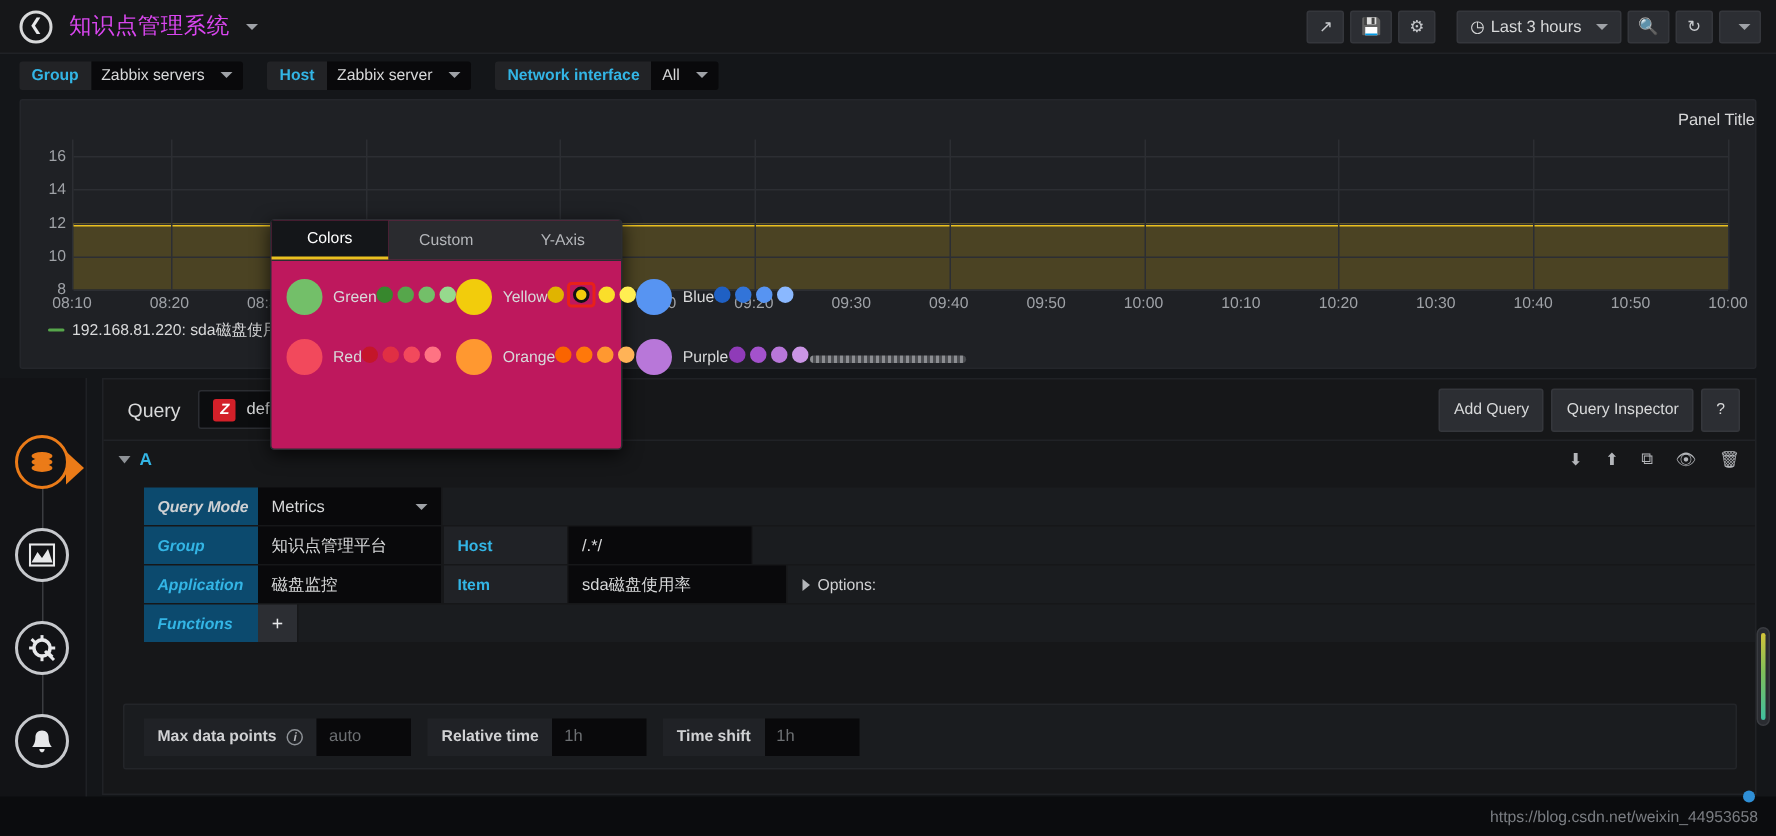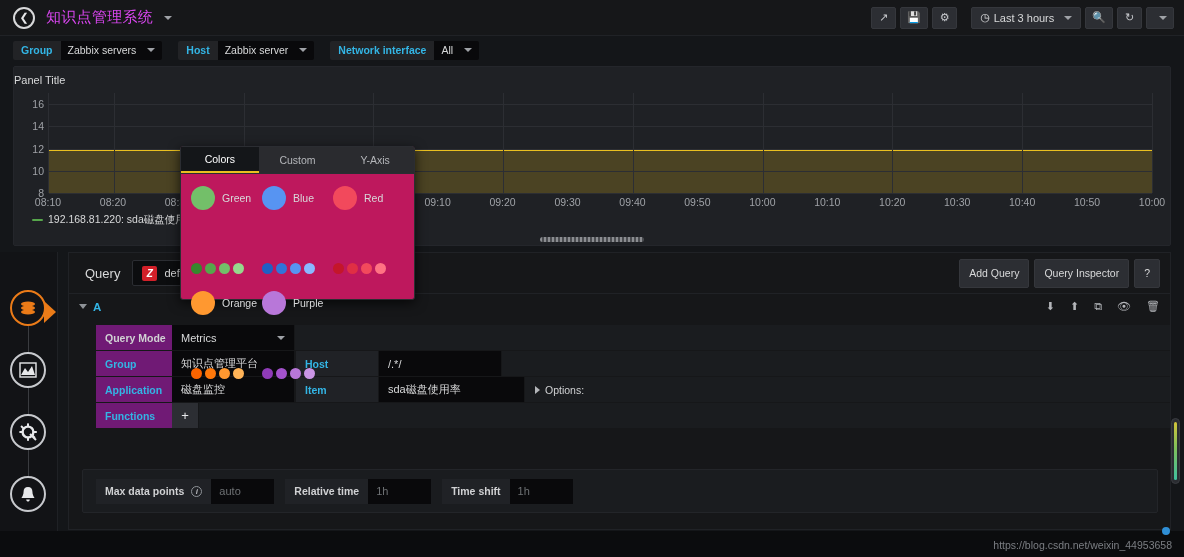--- a/index.html
+++ b/index.html
@@ -72,21 +72,21 @@
     border-radius: 0 2px 2px 0; cursor: pointer;
   }
 
   
   .panel {
     position: absolute; top: 66px; left: 13px;
     width: 1158px; height: 180px;
     background: #1f2125; border: 1px solid #24262b; border-radius: 2px;
   }
   .panel-title {
-    text-align: left; font-size: 11px; color: #d8d9da; padding-top: 7px; font-weight: 500;
+    text-align: right; font-size: 11px; color: #d8d9da; padding-top: 7px; font-weight: 500;
   }
   .plot { position: absolute; top: 26px; left: 0; width: 1158px; height: 120px; }
   .ylabels { position: absolute; left: 0; top: 0; width: 34px; height: 100px; }
   .ylab {
     position: absolute; right: 4px; font-size: 10.5px; color: #9fa2a7; transform: translateY(-50%);
   }
   .grid {
     position: absolute; left: 34px; top: 0; right: 20px; height: 100px;
     border-left: 1px solid #2c2e33;
   }
@@ -130,21 +130,21 @@
   .cp-tabs { display: flex; height: 27px; border-bottom: 1px solid #2b2d32; }
   .cp-tab {
     flex: 1; display: flex; align-items: center; justify-content: center;
     font-size: 10.5px; color: #b4b6ba; cursor: pointer; background: #2a2b2f;
   }
   .cp-tab.active {
     background: #141619; color: #ffffff;
     border-bottom: 2px solid #eac020;
   }
   .cp-body { padding: 10px 10px 6px 10px; display: grid; grid-template-columns: repeat(3,1fr); row-gap: 12px; }
-  .cp-group { display: flex; flex-direction: column; gap: 44px; }
+  .cp-group { display: flex; flex-direction: row; }
   .cp-head { display: flex; align-items: center; gap: 7px; height: 28px; }
   .cp-big { width: 24px; height: 24px; border-radius: 50%; cursor: pointer; }
   .cp-name { font-size: 10.5px; color: #d8d9da; }
   .cp-shades { display: flex; align-items: center; gap: 3px; margin-top: 3px; height: 18px; }
   .cp-shade { width: 11px; height: 11px; border-radius: 50%; cursor: pointer; }
   .cp-shade-sel-wrap {
     border: 2px solid #e8211a; border-radius: 3px; padding: 1px 2px;
     display: flex; align-items: center; justify-content: center; margin: 0 -1px;
   }
   .cp-shade-sel {
@@ -204,22 +204,22 @@
   .tri-down {
     width: 0; height: 0; border-left: 4px solid transparent; border-right: 4px solid transparent;
     border-top: 5px solid #8e9297; cursor: pointer;
   }
   .qrow-icons { margin-left: auto; display: flex; gap: 15px; color: #b4b6ba; font-size: 11px; }
   .qrow-icons span { cursor: pointer; }
 
   .qgrid { padding: 6px 0 0 27px; }
   .qline { display: flex; height: 25px; margin-bottom: 1px; }
   .qkey {
-    width: 76px; background: #701a75; color: #33b5e5; font-size: 10.5px; font-weight: bold;
-    display: flex; align-items: center; padding-left: 9px;
+    width: 76px; background: #0c4a6e; color: #33b5e5; font-size: 10.5px; font-weight: bold;
+    display: flex; align-items: center; padding-left: 9px; font-style: italic;
   }
   .qkey.dark { color: #d0d1d3; }
   .qval {
     width: 120px; background: #09090b; color: #d8d9da; font-size: 11px;
     display: flex; align-items: center; padding: 0 9px; margin-right: 1px; cursor: pointer;
   }
   .qval.wide { width: 122px; }
   .qval.sel { width: 122px; justify-content: space-between; }
   .qspacer { flex: 1; background: #1a1c1f; }
   .qkey2 {
@@ -425,20 +425,34 @@
           </div>
           <div class="cp-shades">
             <div class="cp-shade" style="background: rgb(55, 135, 45);"></div>
             <div class="cp-shade" style="background: rgb(86, 166, 75);"></div>
             <div class="cp-shade" style="background: rgb(115, 191, 105);"></div>
             <div class="cp-shade" style="background: rgb(150, 217, 141);"></div>
           </div>
         </div>
         <div class="cp-group">
           <div class="cp-head">
+            <div class="cp-big" style="background: rgb(242, 204, 12);"></div>
+            <div class="cp-name">Yellow</div>
+          </div>
+          <div class="cp-shades">
+            <div class="cp-shade" style="background: rgb(224, 180, 0);"></div>
+            <div class="cp-shade-sel-wrap">
+              <div class="cp-shade-sel" style="background: rgb(242, 204, 12);"></div>
+            </div>
+            <div class="cp-shade" style="background: rgb(250, 222, 42);"></div>
+            <div class="cp-shade" style="background: rgb(255, 238, 82);"></div>
+          </div>
+        </div>
+        <div class="cp-group">
+          <div class="cp-head">
             <div class="cp-big" style="background: rgb(87, 148, 242);"></div>
             <div class="cp-name">Blue</div>
           </div>
           <div class="cp-shades">
             <div class="cp-shade" style="background: rgb(31, 96, 196);"></div>
             <div class="cp-shade" style="background: rgb(50, 116, 217);"></div>
             <div class="cp-shade" style="background: rgb(87, 148, 242);"></div>
             <div class="cp-shade" style="background: rgb(138, 184, 255);"></div>
           </div>
         </div>

